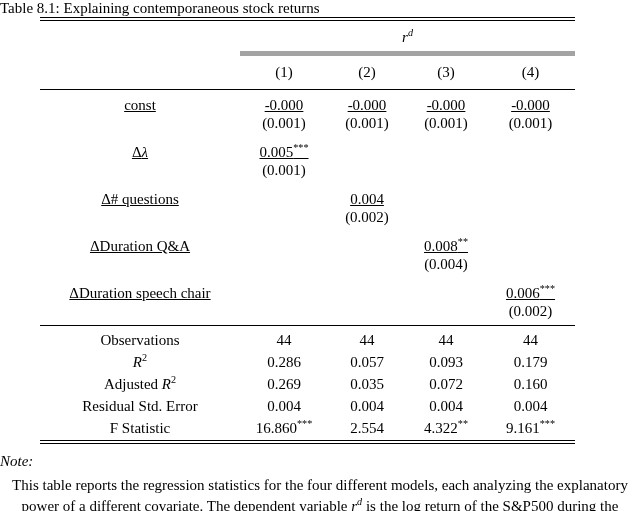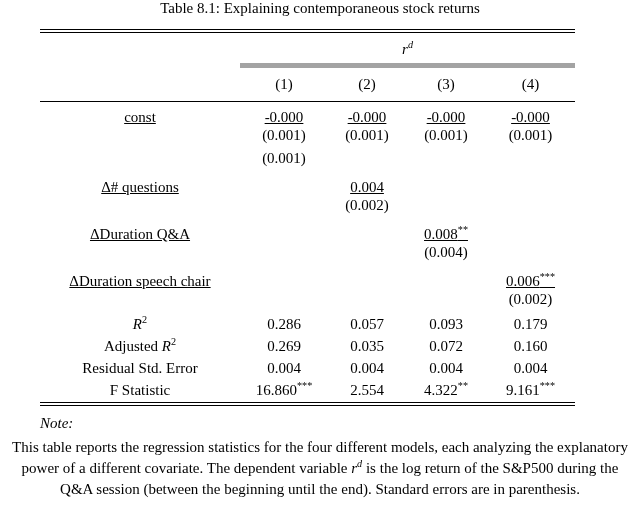--- a/index.html
+++ b/index.html
@@ -14,23 +14,22 @@
     width: 640px;
     height: 511px;
     overflow: hidden;
     position: relative;
   }
   .ital { font-style: italic; }
   sup { font-size: 68%; line-height: 0; }
 
   
   .title-clip {
-    height: 28px;
+    height: 16px;
     overflow: hidden;
-    text-align: center;
   }
   .title-clip .title {
     display: inline-block;
     margin-top: -7px;
     white-space: nowrap;
   }
 
   .double-rule {
     height: 2px;
     border-top: 1px solid #000;
@@ -61,21 +60,20 @@
   tr.colnum td {
     border-bottom: 1px solid #000;
     padding: 7px 0 8px 0 !important;
   }
   tr.val td { padding-top: 6px !important; text-decoration: underline; }
   tr.se td { padding-bottom: 5px !important; }
   tr.stat td { padding: 2px 0 !important; }
   tr.stat-first td { border-top: 1px solid #000; padding-top: 5px !important; }
 
   .note-row {
-    margin-left: 40px;
     width: 535px;
     display: flex;
     justify-content: space-between;
     align-items: baseline;
     padding-top: 9px;
   }
 
   .caption-clip {
     width: 640px;
     overflow: hidden;
@@ -133,20 +131,27 @@
     <td><span>-0.000</span><sup></sup></td>
   </tr>
   <tr class="se">
     <td class="lbl"></td>
     <td>(0.001)</td>
     <td>(0.001)</td>
     <td>(0.001)</td>
     <td>(0.001)</td>
   </tr>
 
+  <tr class="val">
+    <td class="lbl"><span>Δ</span><span class="ital">λ</span></td>
+    <td><span>0.005</span><sup>***</sup></td>
+    <td></td>
+    <td></td>
+    <td></td>
+  </tr>
   <tr class="se">
     <td class="lbl"></td>
     <td>(0.001)</td>
     <td></td>
     <td></td>
     <td></td>
   </tr>
 
   <tr class="val">
     <td class="lbl">Δ# questions</td>
@@ -186,20 +191,27 @@
     <td><span>0.006</span><sup>***</sup></td>
   </tr>
   <tr class="se">
     <td class="lbl"></td>
     <td></td>
     <td></td>
     <td></td>
     <td>(0.002)</td>
   </tr>
 
+  <tr class="stat stat-first">
+    <td class="lbl">Observations</td>
+    <td>44</td>
+    <td>44</td>
+    <td>44</td>
+    <td>44</td>
+  </tr>
   <tr class="stat">
     <td class="lbl"><span class="ital">R</span><sup>2</sup></td>
     <td>0.286</td>
     <td>0.057</td>
     <td>0.093</td>
     <td>0.179</td>
   </tr>
   <tr class="stat">
     <td class="lbl"><span>Adjusted </span><span class="ital">R</span><sup>2</sup></td>
     <td>0.269</td>

